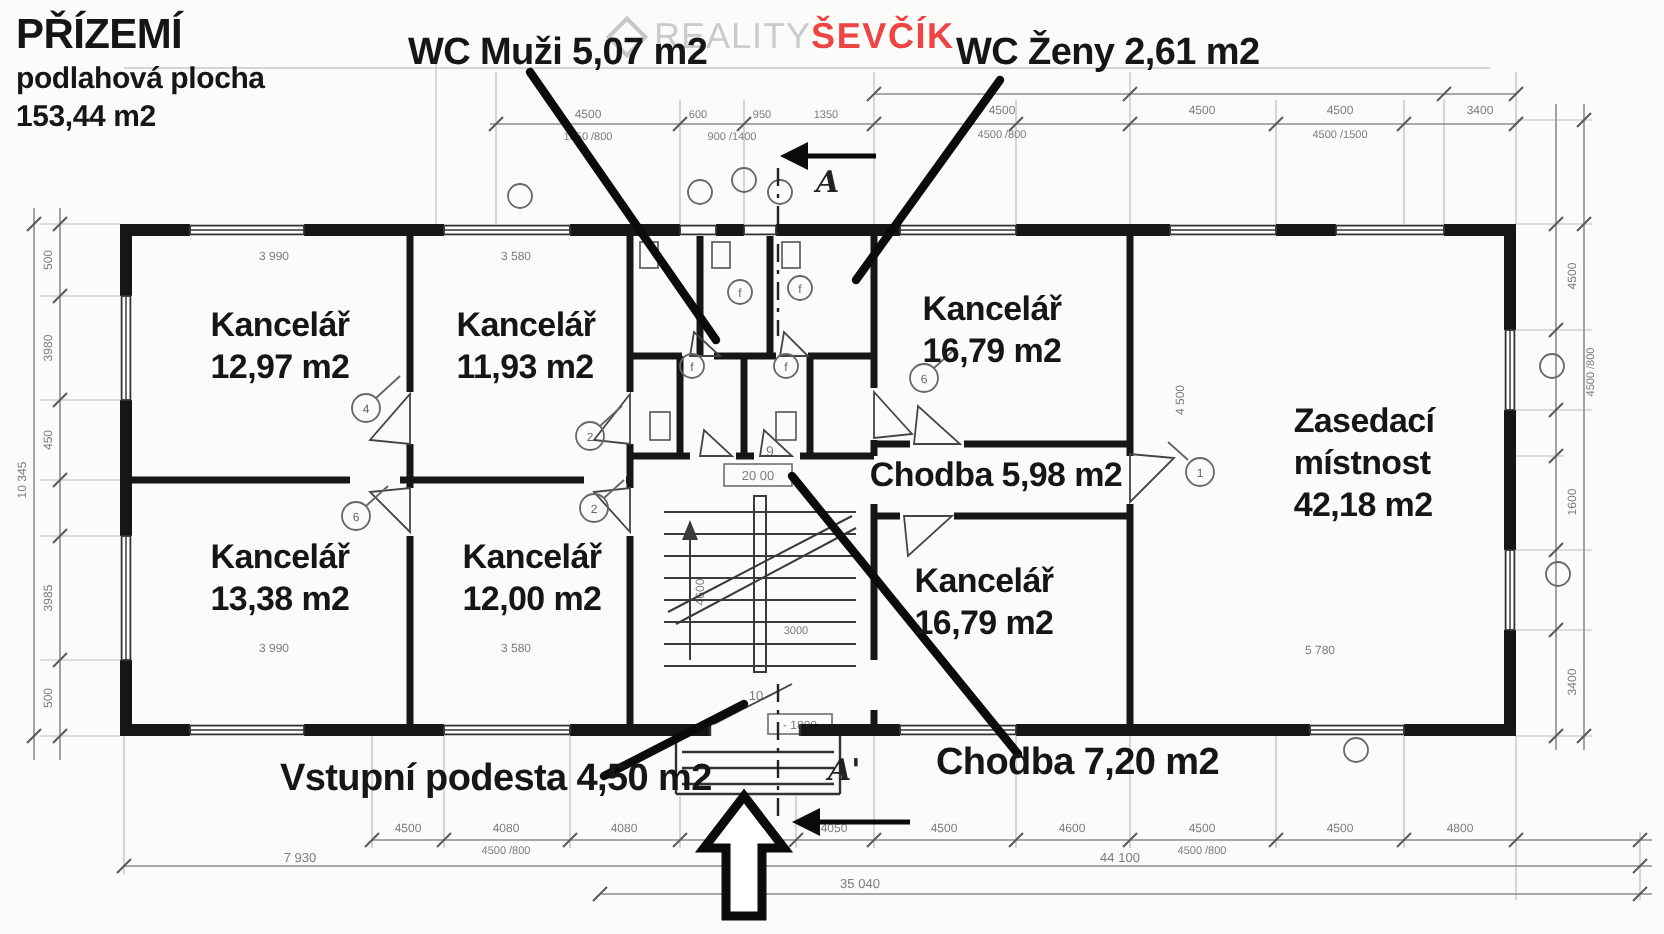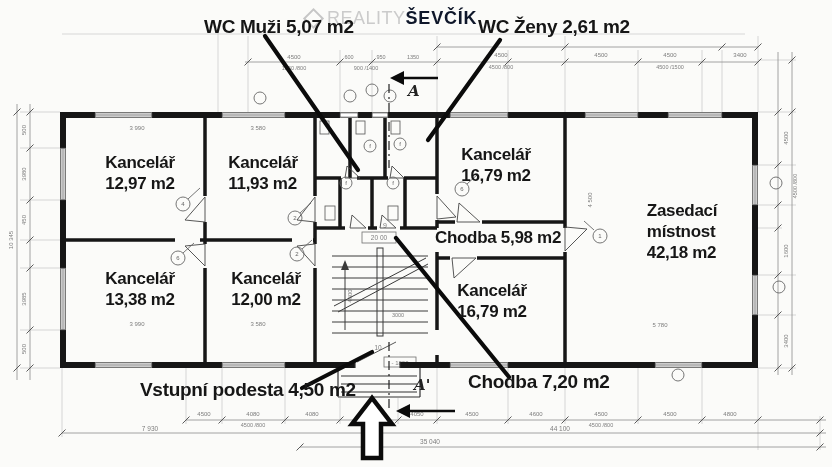--- a/index.html
+++ b/index.html
@@ -17,21 +17,21 @@
               font-size:17px;font-weight:bold;letter-spacing:-0.3px;line-height:21px;white-space:nowrap;}
   
   .section-letter{position:absolute;z-index:3;font-size:15px;font-style:italic;font-weight:bold;
                   font-family:"DejaVu Serif",serif;color:#222;}
   
   .watermark{position:absolute;left:306px;top:8px;z-index:2;display:flex;align-items:center;
              font-size:18px;letter-spacing:0.5px;white-space:nowrap;}
   .wm-logo{display:inline-block;width:11px;height:11px;border:2.5px solid #c6c6c6;
            transform:rotate(45deg);margin-right:6px;}
   .wm-light{color:#cbcbcb;font-weight:normal;}
-  .wm-bold{color:#0f172a;font-weight:bold;letter-spacing:0.8px;}
+  .wm-bold{color:#ef4444;font-weight:bold;letter-spacing:0.8px;}
 </style>
 </head>
 <body>
 
 <div class="canvas">
 
   <svg class="plan" width="832" height="467" viewBox="0 0 832 467">
 
     <g stroke="#c9c9c9" stroke-width="0.7">
       <line x1="62" y1="34" x2="745" y2="34"></line>
@@ -359,20 +359,25 @@
 
     <polygon points="372,398 352,424 363,424 363,458 381,458 381,424 392,424" fill="#ffffff" stroke="#0b0b0b" stroke-width="4.5" stroke-linejoin="miter"></polygon>
   </svg>
 
   <div class="watermark">
     <span class="wm-logo"></span>
     <span class="wm-light">REALITY</span>
     <span class="wm-bold">ŠEVČÍK</span>
   </div>
 
+  <div class="header">
+    <div class="h-title">PŘÍZEMÍ</div>
+    <div class="h-sub">podlahová plocha</div>
+    <div class="h-sub">153,44 m2</div>
+  </div>
 
   <div class="callout" style="left:204px;top:16px">WC Muži 5,07 m2</div>
   <div class="callout" style="left:478px;top:16px">WC Ženy 2,61 m2</div>
   <div class="callout" style="left:468px;top:371px">Chodba 7,20 m2</div>
   <div class="callout" style="left:140px;top:379px">Vstupní podesta 4,50 m2</div>
 
   <div class="room-label" style="left:140px;top:152px">
     <div>Kancelář</div>
     <div>12,97 m2</div>
   </div>

